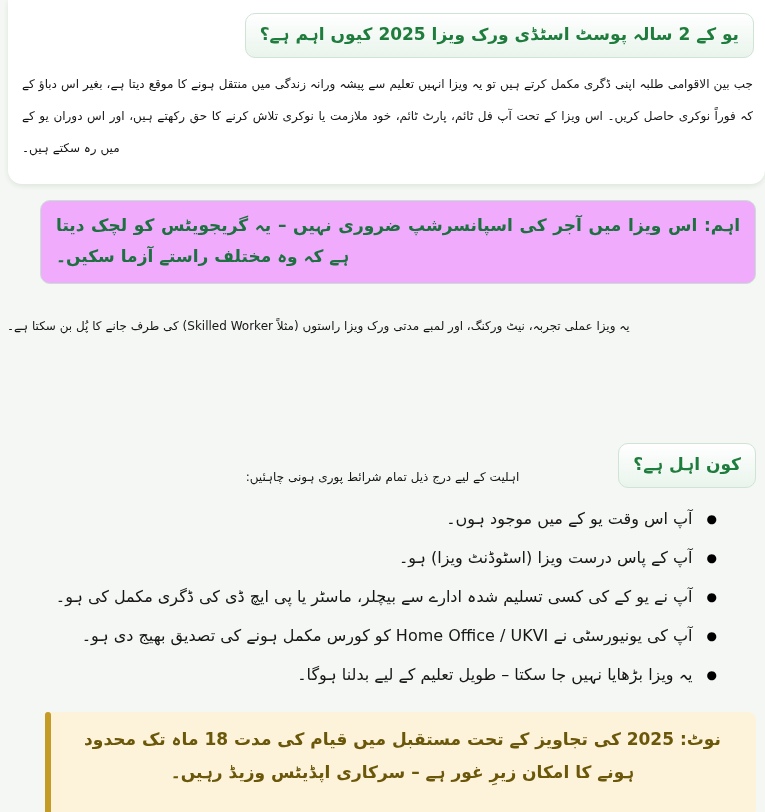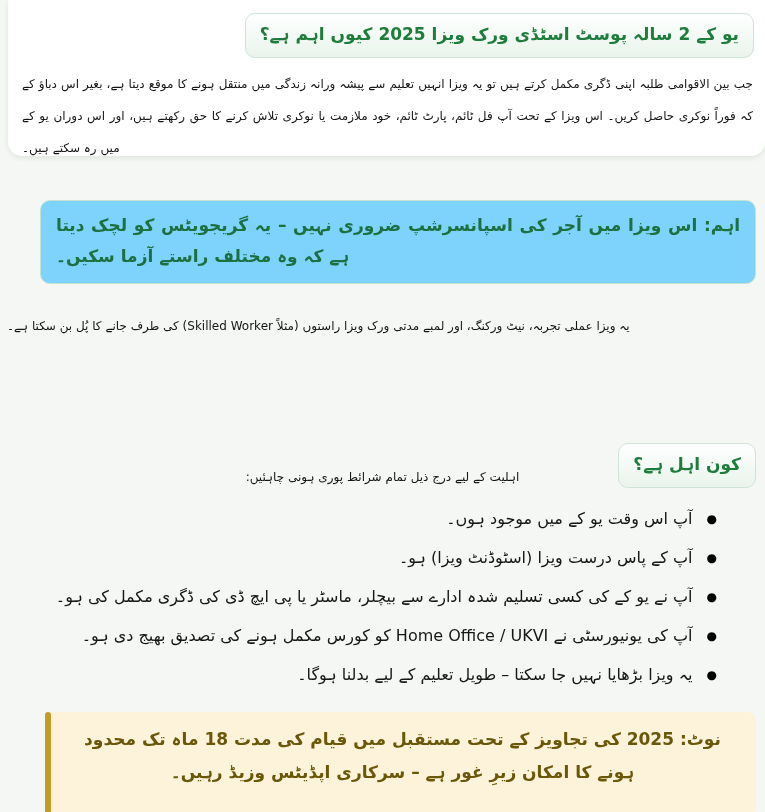--- a/index.html
+++ b/index.html
@@ -11,21 +11,21 @@
     position: relative;
     width: 765px;
     height: 812px;
     background: #f4f7f3;
     overflow: hidden;
   }
   
   .card {
     position: absolute;
     left: 8px; top: 0;
-    width: 757px; height: 156px;
+    width: 757px; height: 184px;
     background: #ffffff;
     border-radius: 0 0 14px 14px;
     box-shadow: 0 2px 5px rgba(60,80,60,0.10);
   }
   
   .pill {
     position: absolute;
     display: inline-block;
     padding: 8px 14px 9px 14px;
     background: linear-gradient(#ffffff, #e9f4ec);
@@ -49,21 +49,21 @@
     color: #161616;
     font-size: 12px;
     line-height: 32px;
   }
   .para-why { left: 14px; right: 12px; top: 68px; }
   .para-bridge { left: 7px; right: 12px; top: 310px; }
   
   .callout {
     position: absolute;
     left: 40px; right: 9px; top: 200px;
-    background: #7dd3fc;
+    background: #f0abfc;
     border: 1px solid #c6e2cf;
     border-radius: 10px;
     padding: 9px 15px 11px 15px;
     box-sizing: border-box;
     direction: rtl;
     text-align: justify;
     text-align-last: left;
     color: #1d7040;
     font-weight: bold;
     font-size: 17px;

